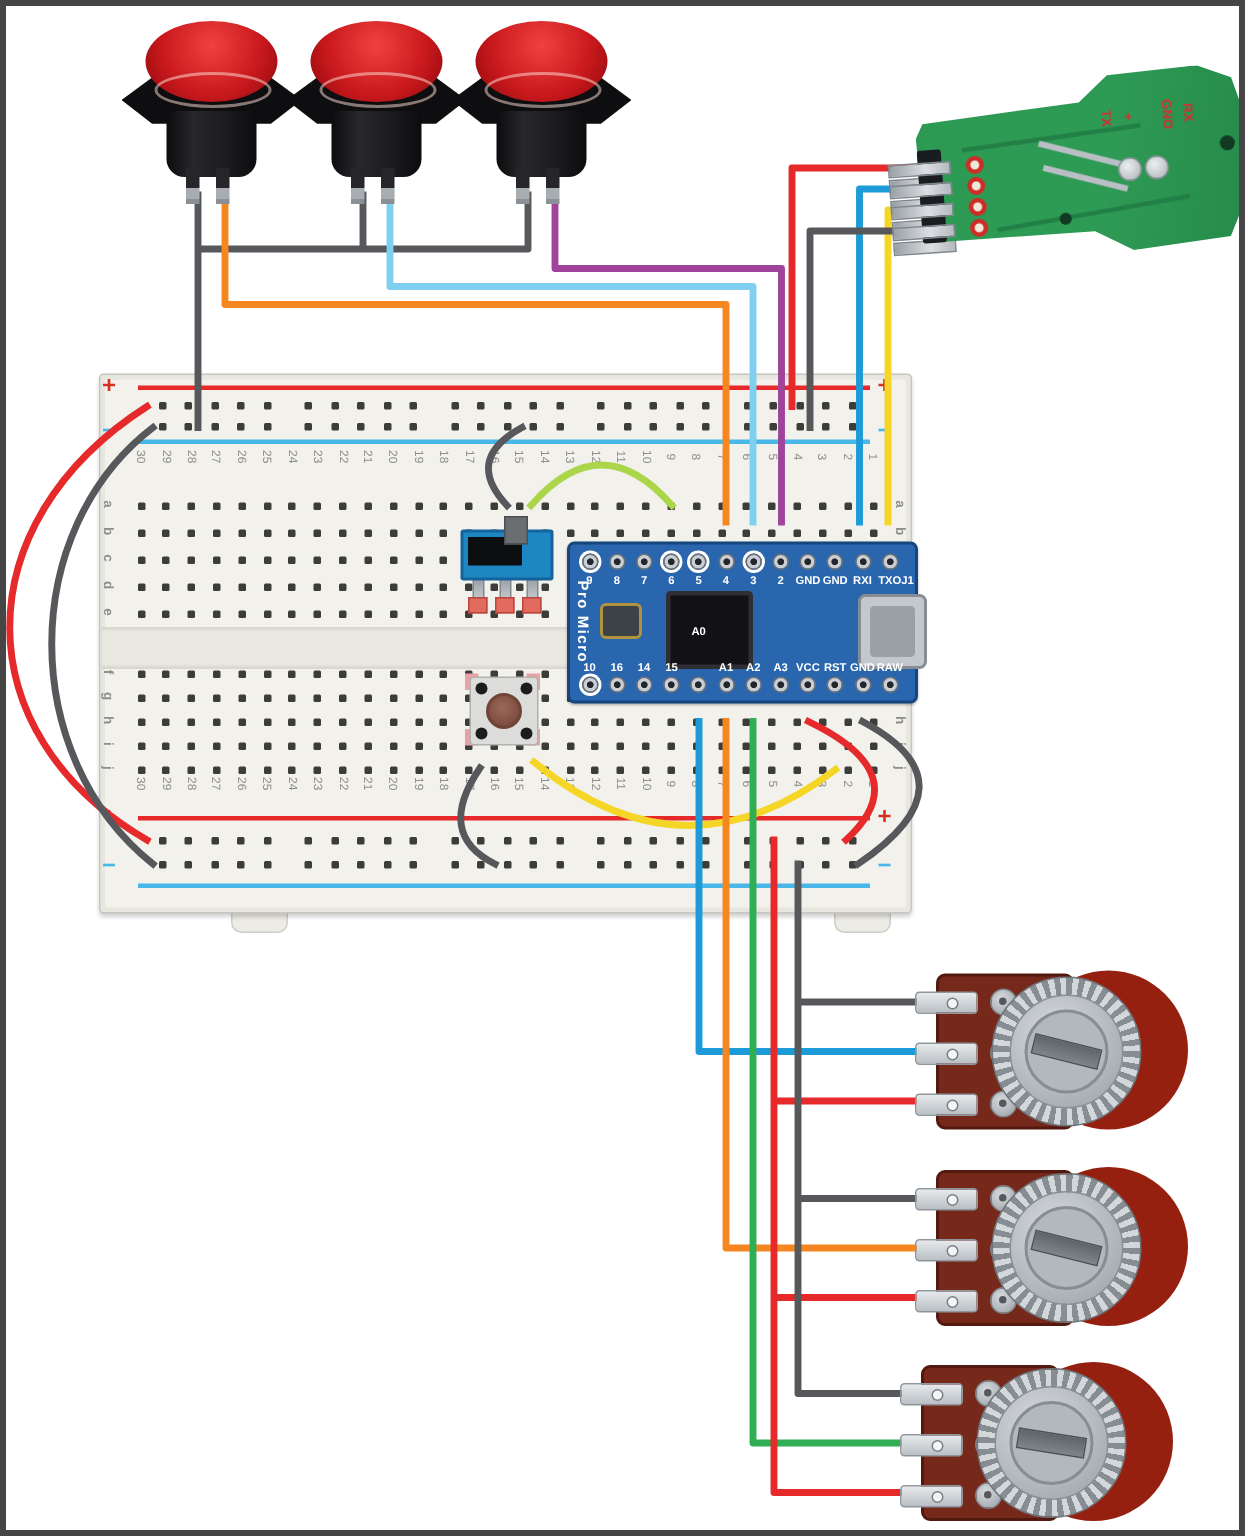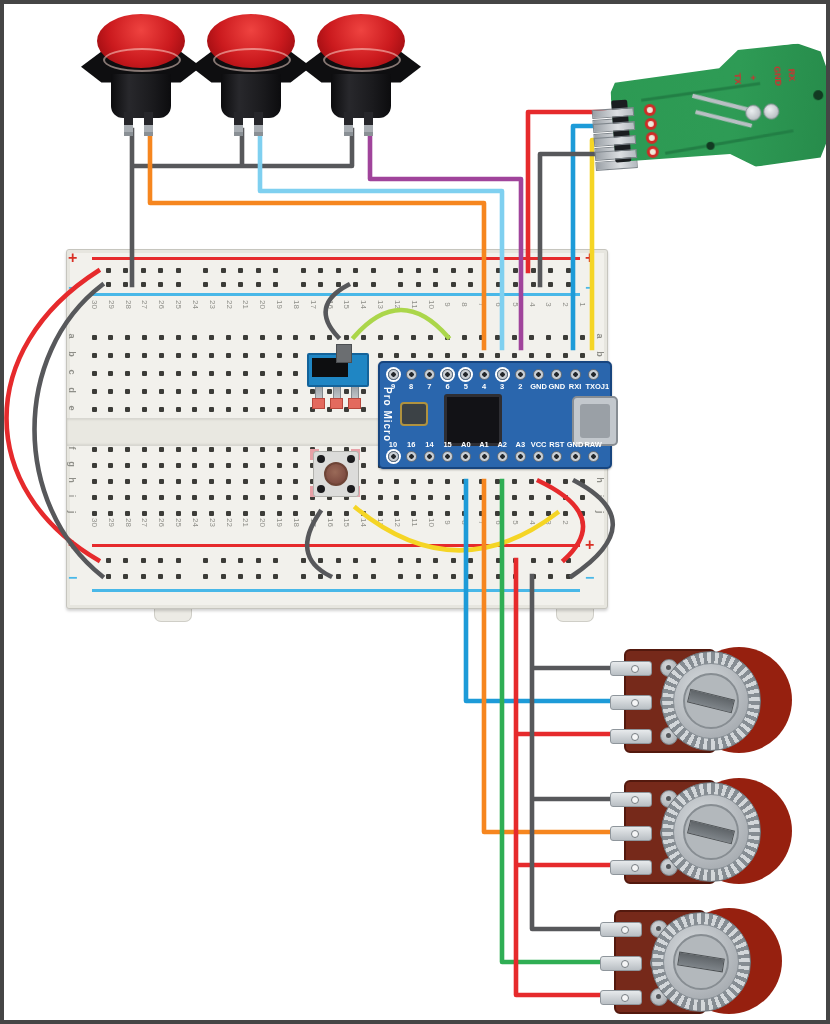--- a/index.html
+++ b/index.html
@@ -691,21 +691,21 @@
       <span class="pm-label" style="left: 578.2px; top: 378px; position: absolute;">TXO</span>
       <div class="pm-pin ring" style="left: 383.5px; top: 447px;"></div>
       <span class="pm-label" style="left: 378px; top: 436px; position: absolute;">10</span>
       <div class="pm-pin" style="left: 401.7px; top: 447px;"></div>
       <span class="pm-label" style="left: 396.2px; top: 436px; position: absolute;">16</span>
       <div class="pm-pin" style="left: 419.9px; top: 447px;"></div>
       <span class="pm-label" style="left: 414.4px; top: 436px; position: absolute;">14</span>
       <div class="pm-pin" style="left: 438.1px; top: 447px;"></div>
       <span class="pm-label" style="left: 432.6px; top: 436px; position: absolute;">15</span>
       <div class="pm-pin" style="left: 456.3px; top: 447px;"></div>
-      <span class="pm-label" style="left: 450.8px; top: 436px; position: absolute;">A0</span>
+      <span class="pm-label" style="left: 450.8px; top: 412px; position: absolute;">A0</span>
       <div class="pm-pin" style="left: 474.5px; top: 447px;"></div>
       <span class="pm-label" style="left: 469px; top: 436px; position: absolute;">A1</span>
       <div class="pm-pin" style="left: 492.7px; top: 447px;"></div>
       <span class="pm-label" style="left: 487.2px; top: 436px; position: absolute;">A2</span>
       <div class="pm-pin" style="left: 510.9px; top: 447px;"></div>
       <span class="pm-label" style="left: 505.4px; top: 436px; position: absolute;">A3</span>
       <div class="pm-pin" style="left: 529.1px; top: 447px;"></div>
       <span class="pm-label" style="left: 523.6px; top: 436px; position: absolute;">VCC</span>
       <div class="pm-pin" style="left: 547.3px; top: 447px;"></div>
       <span class="pm-label" style="left: 541.8px; top: 436px; position: absolute;">RST</span>

